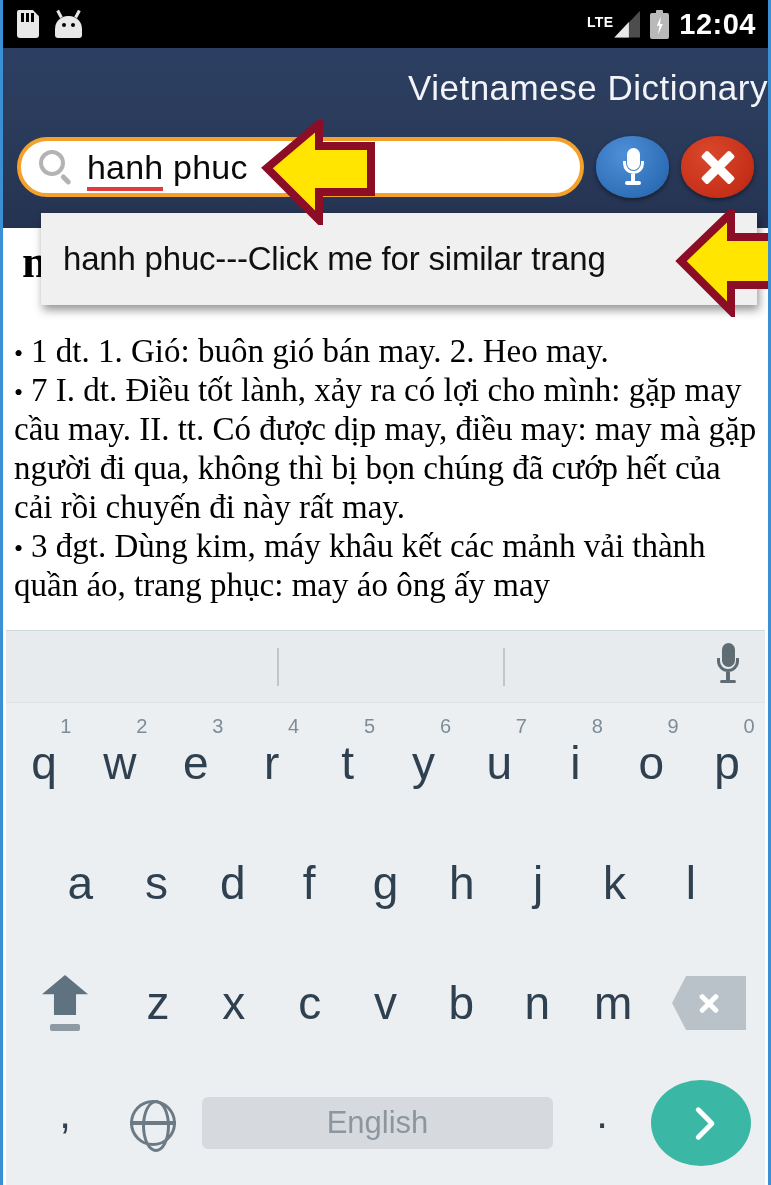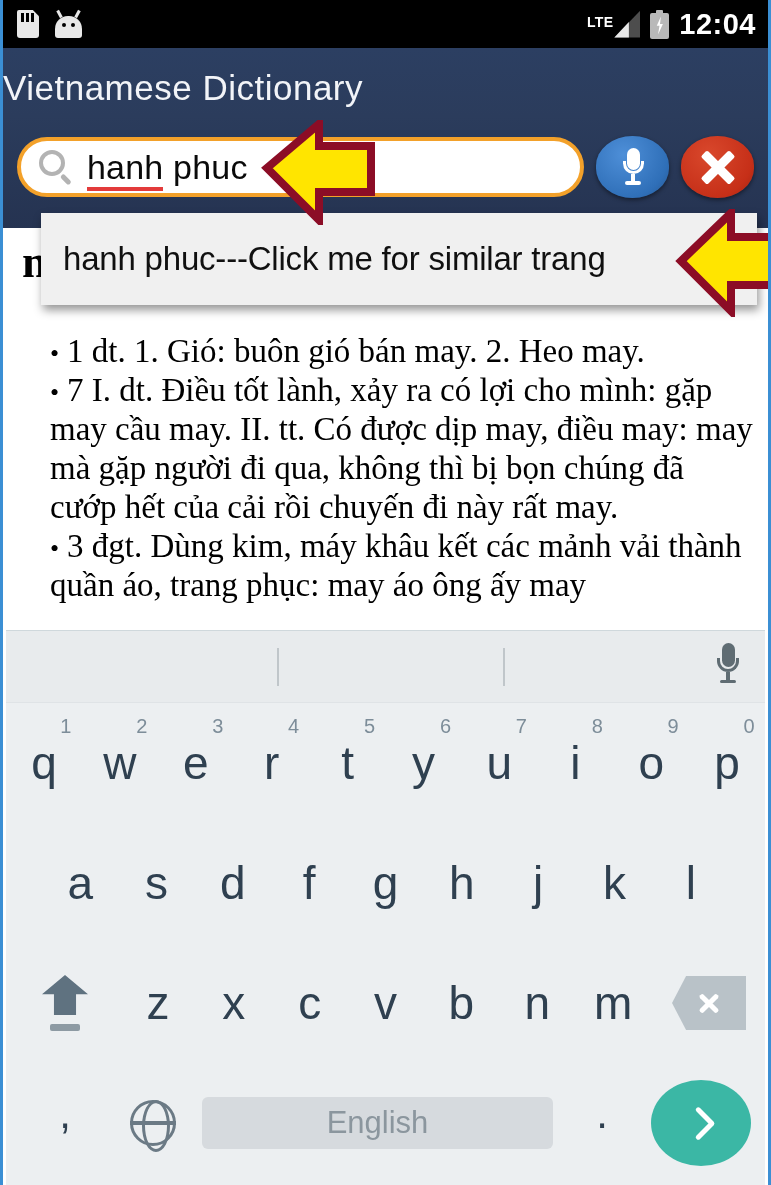--- a/index.html
+++ b/index.html
@@ -66,21 +66,21 @@
   }
   .sb-time{ font-size:29px; font-weight:bold; letter-spacing:.5px; line-height:1; }
 
   
   .appbar{
     height:180px;
     background:linear-gradient(180deg,#2c3f62 0%, #2b3c5c 38%, #253351 100%);
     position:relative;
   }
   .app-title{
-    text-align:left; color:#f2f4f8; font-size:35px; letter-spacing:.5px;
+    text-align:right; color:#f2f4f8; font-size:35px; letter-spacing:.5px;
     padding-top:20px; font-weight:400;
   }
 
   
   .searchrow{
     position:absolute; left:0; right:0; top:88px;
     display:flex; align-items:center; padding:0 14px; gap:12px;
   }
   .searchfield{
     flex:1; height:60px; background:#fff; border:4px solid #f3a12a;
@@ -132,21 +132,21 @@
 
   
   .content{
     position:absolute; left:3px; right:3px; top:228px; bottom:555px;
     background:#fff; overflow:hidden; padding:0 8px;
     font-family:"Liberation Serif", serif;
   }
   .headword{
     font-size:46px; font-weight:bold; line-height:1.05; padding-left:8px; padding-top:10px;
   }
-  .defs{ font-size:33px; line-height:1.18; padding-top:46px;margin-left:36px; }
+  .defs{ font-size:33px; line-height:1.18; padding-top:46px; }
   .defs p{ text-indent:0; }
   .defs p.bulleted::before{ content:"\2022"; margin-right:8px; font-size:26px; }
   .defs p{ margin-bottom:0; }
 
   
   .keyboard{
     position:absolute; left:3px; right:3px; bottom:0; height:555px;
     background:#eceff1; border-top:1px solid #cfd8dc;
   }
   .kb-suggest{

